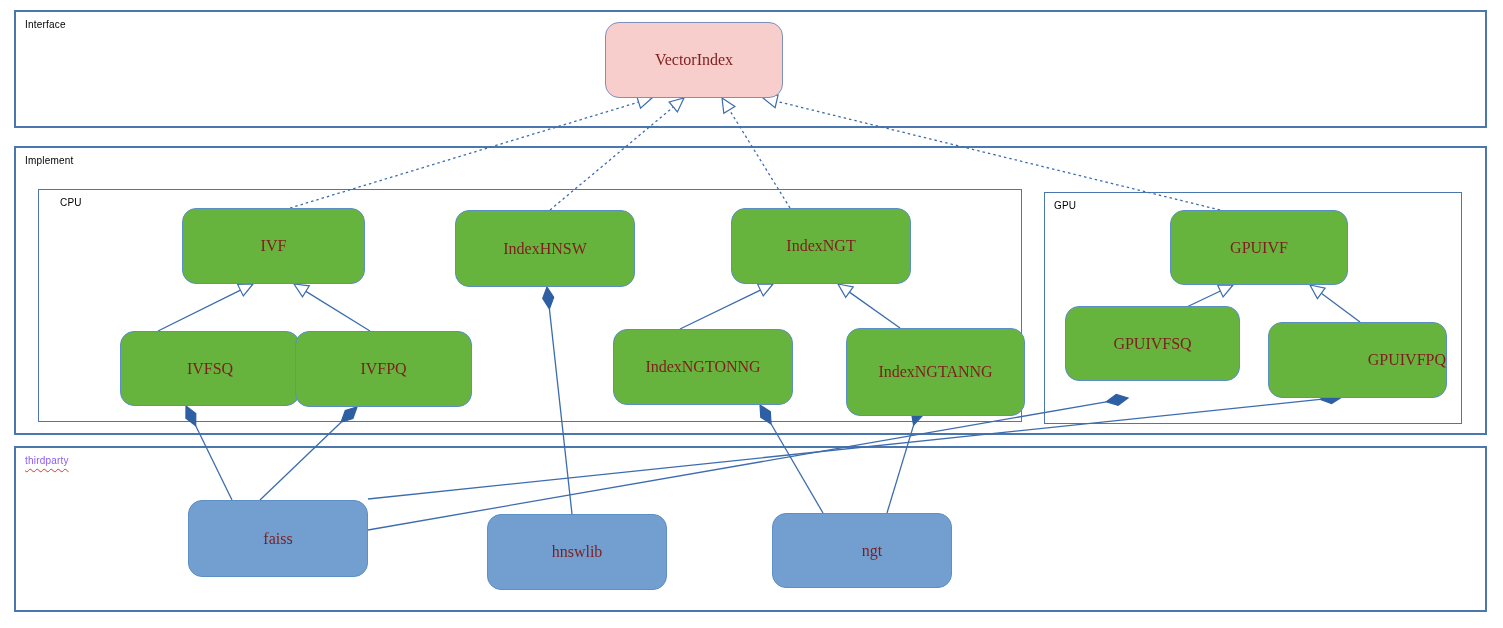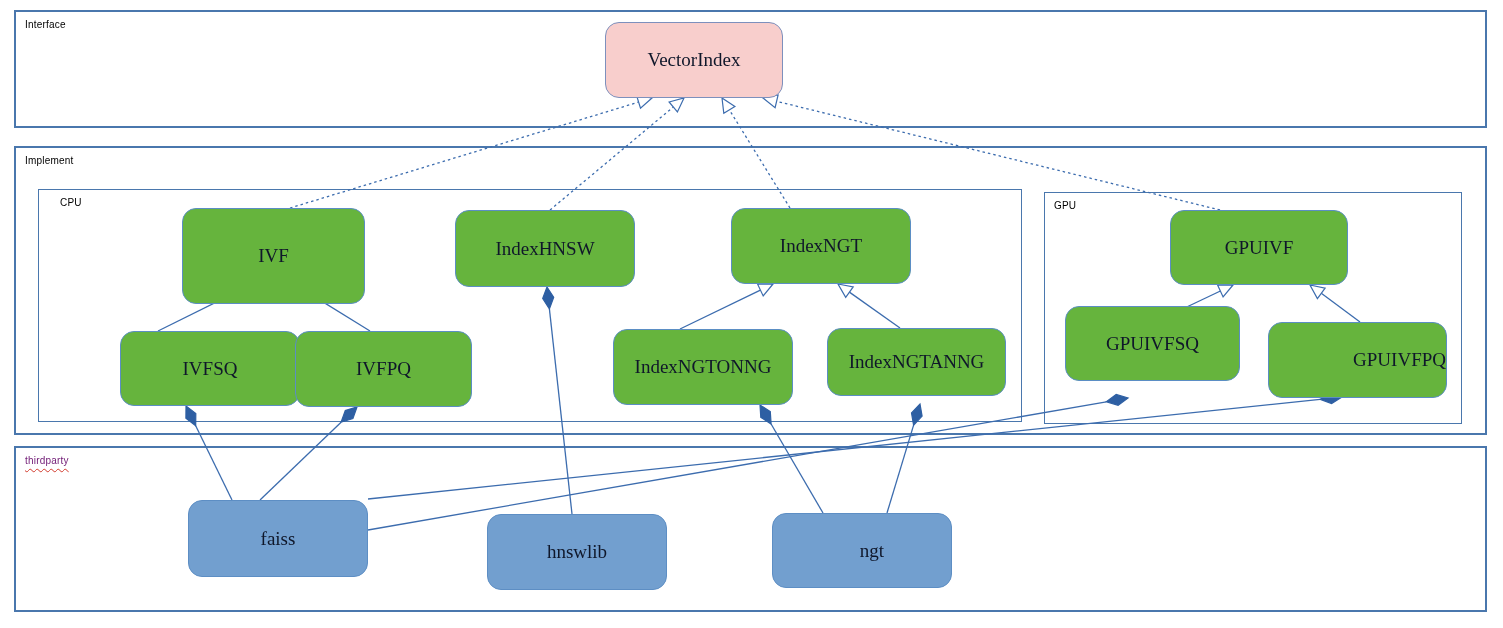--- a/index.html
+++ b/index.html
@@ -30,42 +30,42 @@
     text-decoration-style: wavy;
     text-decoration-color: #d23b2e;
     text-decoration-thickness: 1px;
     text-underline-offset: 4px;
   }
   .node-box {
     position: absolute; box-sizing: border-box;
     border-radius: 14px; border: 1.5px solid;
     display: flex; align-items: center; justify-content: center;
     font-family: "Liberation Serif", serif;
-    font-size: 19px; color: #0f172a;
+    font-size: 16px; color: #7f1d1d;
   }
 </style>
 </head>
 <body>
 
 <div id="canvas">
   <div id="containers-layer">
       <div class="container-box" style="left: 14px; top: 10px; width: 1473px; height: 118px; border-color: rgb(74, 119, 173);">
         <span class="container-label" style="color: rgb(0, 0, 0);">Interface</span>
       </div>
       <div class="container-box" style="left: 14px; top: 146px; width: 1473px; height: 289px; border-color: rgb(74, 119, 173);">
         <span class="container-label" style="color: rgb(0, 0, 0);">Implement</span>
       </div>
       <div class="container-box thin" style="left: 38px; top: 189px; width: 984px; height: 233px; border-color: rgb(74, 119, 173);">
         <span class="container-label" style="color: rgb(0, 0, 0); margin-left: 12px;">CPU</span>
       </div>
       <div class="container-box thin" style="left: 1044px; top: 192px; width: 418px; height: 232px; border-color: rgb(74, 119, 173); padding-left: 24px;">
         <span class="container-label" style="color: rgb(0, 0, 0);">GPU</span>
       </div>
       <div class="container-box" style="left: 14px; top: 446px; width: 1473px; height: 166px; border-color: rgb(74, 119, 173);">
-        <span class="container-label wavy" style="color: #701a75;">thirdparty</span>
+        <span class="container-label wavy" style="color: #8b5cf6;">thirdparty</span>
       </div>
     </div>
   <svg id="edges-layer" width="1503" height="628" viewBox="0 0 1503 628">
       <g>
         <line x1="290" y1="208" x2="638.6" y2="102.1" stroke="#3c6cae" stroke-width="1.3" stroke-dasharray="2.5 3"></line>
         <polygon points="652.0,98.0 640.5,108.3 636.7,95.9" fill="#ffffff" stroke="#3c6cae" stroke-width="1.2"></polygon>
       </g>
       <g>
         <line x1="550" y1="210" x2="673.3" y2="107.0" stroke="#3c6cae" stroke-width="1.3" stroke-dasharray="2.5 3"></line>
         <polygon points="684.0,98.0 677.4,112.0 669.1,102.0" fill="#ffffff" stroke="#3c6cae" stroke-width="1.2"></polygon>
@@ -128,42 +128,42 @@
       </g>
       <g>
         <line x1="368" y1="499" x2="1320.1" y2="399.3" stroke="#3c6cae" stroke-width="1.3"></line>
         <polygon points="1342.0,397.0 1331.6,403.6 1320.1,399.3 1330.5,392.7" fill="#2e5fa3" stroke="#2e5fa3" stroke-width="1.2"></polygon>
       </g>
     </svg>
   <div id="nodes-layer">
       <div class="node-box" style="left: 605px; top: 22px; width: 178px; height: 76px; background: rgb(248, 206, 204); border-color: rgb(125, 144, 189);">
         <span>VectorIndex</span>
       </div>
-      <div class="node-box" style="left: 182px; top: 208px; width: 183px; height: 96px; background: rgb(102, 180, 61); border-color: rgb(91, 142, 196);">
+      <div class="node-box" style="left: 182px; top: 208px; width: 183px; height: 76px; background: rgb(102, 180, 61); border-color: rgb(91, 142, 196);">
         <span>IVF</span>
       </div>
       <div class="node-box" style="left: 455px; top: 210px; width: 180px; height: 77px; background: rgb(102, 180, 61); border-color: rgb(91, 142, 196);">
         <span>IndexHNSW</span>
       </div>
       <div class="node-box" style="left: 731px; top: 208px; width: 180px; height: 76px; background: rgb(102, 180, 61); border-color: rgb(91, 142, 196); align-items: center;">
         <span>IndexNGT</span>
       </div>
       <div class="node-box" style="left: 1170px; top: 210px; width: 178px; height: 75px; background: rgb(102, 180, 61); border-color: rgb(91, 142, 196);">
         <span>GPUIVF</span>
       </div>
       <div class="node-box" style="left: 73px; top: 331px; width: 180px; height: 75px; background: rgb(102, 180, 61); border-color: rgb(91, 142, 196); margin-left: 47px;">
         <span>IVFSQ</span>
       </div>
       <div class="node-box" style="left: 295px; top: 331px; width: 177px; height: 76px; background: rgb(102, 180, 61); border-color: rgb(91, 142, 196);">
         <span>IVFPQ</span>
       </div>
       <div class="node-box" style="left: 613px; top: 329px; width: 180px; height: 76px; background: rgb(102, 180, 61); border-color: rgb(91, 142, 196);">
         <span>IndexNGTONNG</span>
       </div>
-      <div class="node-box" style="left: 827px; top: 328px; width: 179px; height: 68px; background: rgb(102, 180, 61); border-color: rgb(91, 142, 196);">
+      <div class="node-box" style="left: 846px; top: 328px; width: 179px; height: 88px; background: rgb(102, 180, 61); border-color: rgb(91, 142, 196);">
         <span>IndexNGTANNG</span>
       </div>
       <div class="node-box" style="left: 1065px; top: 306px; width: 175px; height: 75px; background: rgb(102, 180, 61); border-color: rgb(91, 142, 196);">
         <span>GPUIVFSQ</span>
       </div>
       <div class="node-box" style="left: 1268px; top: 322px; width: 179px; height: 76px; background: rgb(102, 180, 61); border-color: rgb(91, 142, 196); justify-content: flex-end;">
         <span>GPUIVFPQ</span>
       </div>
       <div class="node-box" style="left: 188px; top: 500px; width: 180px; height: 77px; background: rgb(114, 159, 207); border-color: rgb(93, 142, 196);">
         <span>faiss</span>

